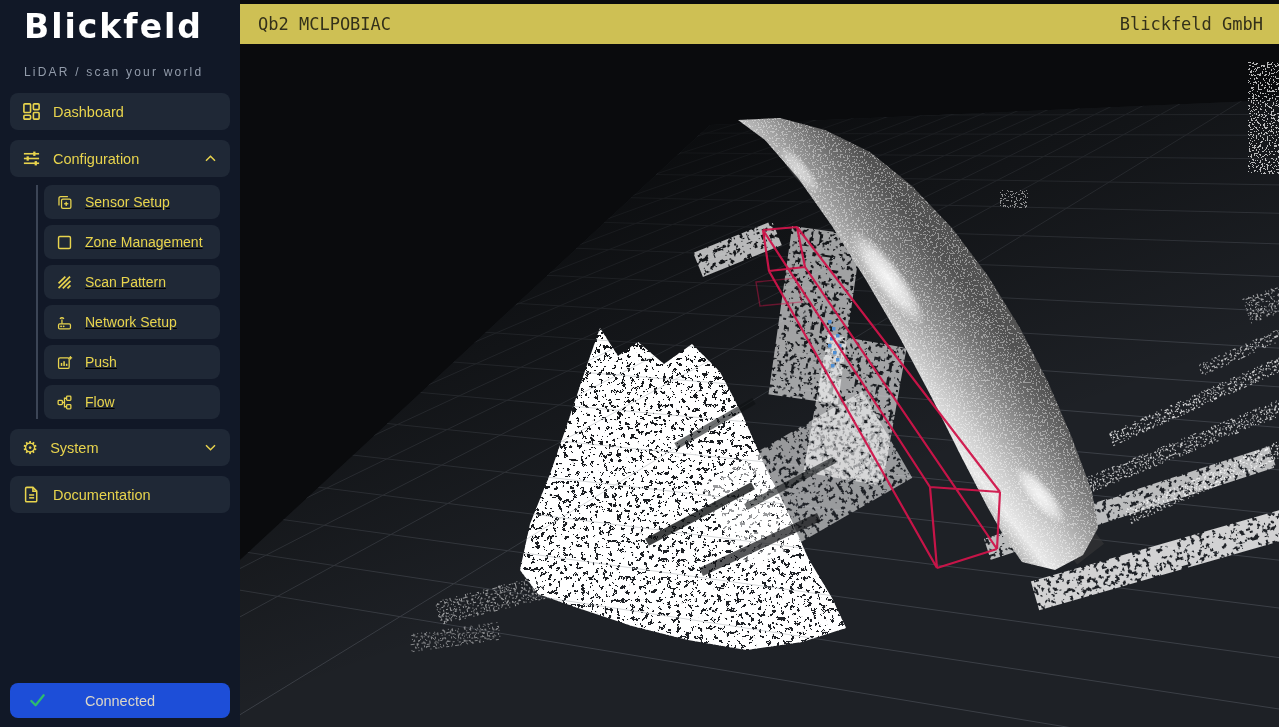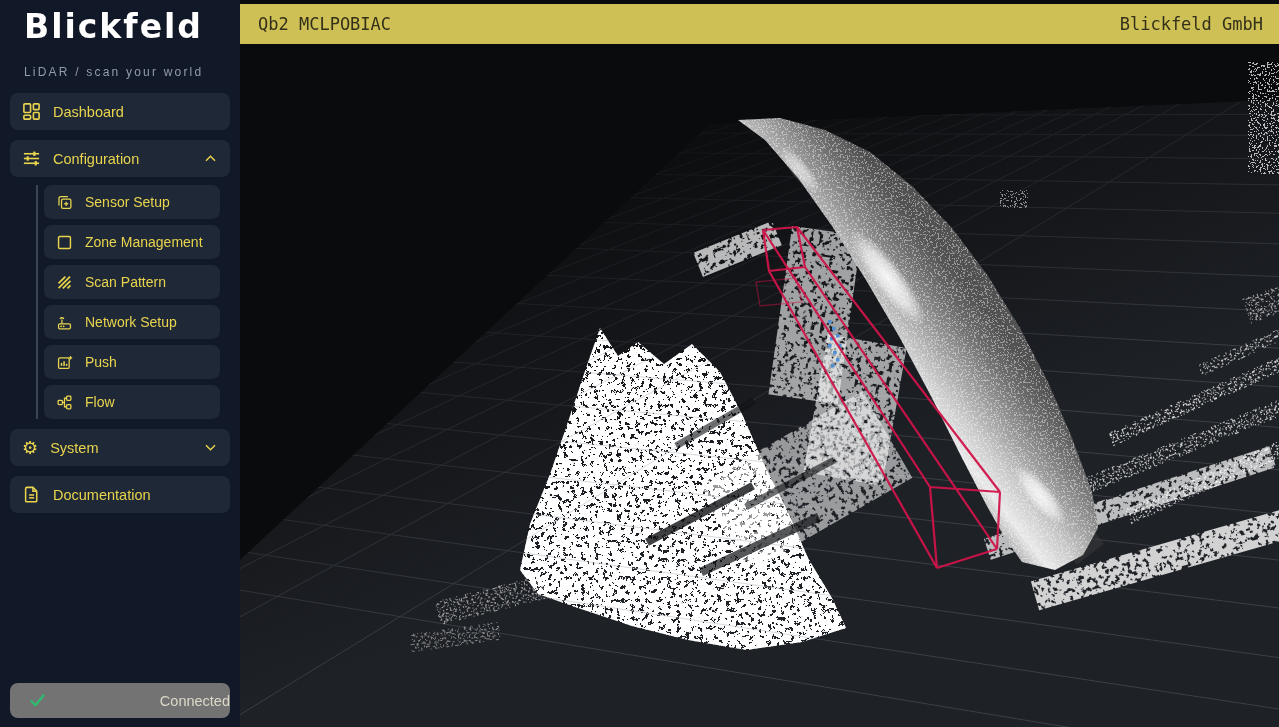--- a/index.html
+++ b/index.html
@@ -18,30 +18,30 @@
   .brand{color:#fff; font-size:33px; font-weight:600; letter-spacing:2px;
     font-family:"DejaVu Sans", sans-serif; line-height:1.1;}
   .tagline{color:#939cab; font-size:12px; letter-spacing:2.2px; margin-top:20px;}
   .nav{padding:8px 10px 0 10px;}
   .nav-item{display:flex; align-items:center; gap:12px; background:var(--item_bg);
     border-radius:8px; height:37px; padding:0 12px; margin-bottom:10px;
     color:var(--accent); cursor:pointer;}
   .nav-item .lbl{font-size:14.5px;text-align:center;}
   .nav-item.active{background:var(--selected_bg); color:var(--selected_text);}
   .chev{margin-left:auto; display:flex;}
-  .sub-list{margin:-2px 10px 10px 26px; border-left:2px solid #3c4556; padding-left:6px;}
+  .sub-list{margin:-2px 10px 10px 26px; border-left:2px solid #3c4556; padding-left:6px;text-decoration:underline;}
   .sub-item{display:flex; align-items:center; gap:12px; background:var(--item_bg);
     border-radius:8px; height:34px; padding:0 12px; margin-bottom:6px;
     color:var(--accent); cursor:pointer;}
   .sub-item .lbl{font-size:14px;}
   .icn{flex:0 0 auto; display:block;}
   .uicon{font-family:"DejaVu Sans", sans-serif; font-size:18px; line-height:1;}
   .status{margin-top:auto; margin-left:10px; margin-right:10px; margin-bottom:9px;
-    position:relative; background:#737373; border-radius:8px; height:35px;
-    display:flex; align-items:center; justify-content:flex-end;
+    position:relative; background:#1d4ed8; border-radius:8px; height:35px;
+    display:flex; align-items:center; justify-content:center;
     color:var(--status_text); font-size:14.5px;}
   .status .icn{position:absolute; left:18px; top:8px;}
 
   
   .topbar{position:absolute; left:240px; top:4px; width:1039px; height:40px;
     background:var(--topbar_bg); display:flex; align-items:center;
     justify-content:space-between; padding:0 16px 0 18px;
     font-family:"DejaVu Sans Mono", monospace; font-size:17px; color:#33301a; z-index:2;}
 
   

